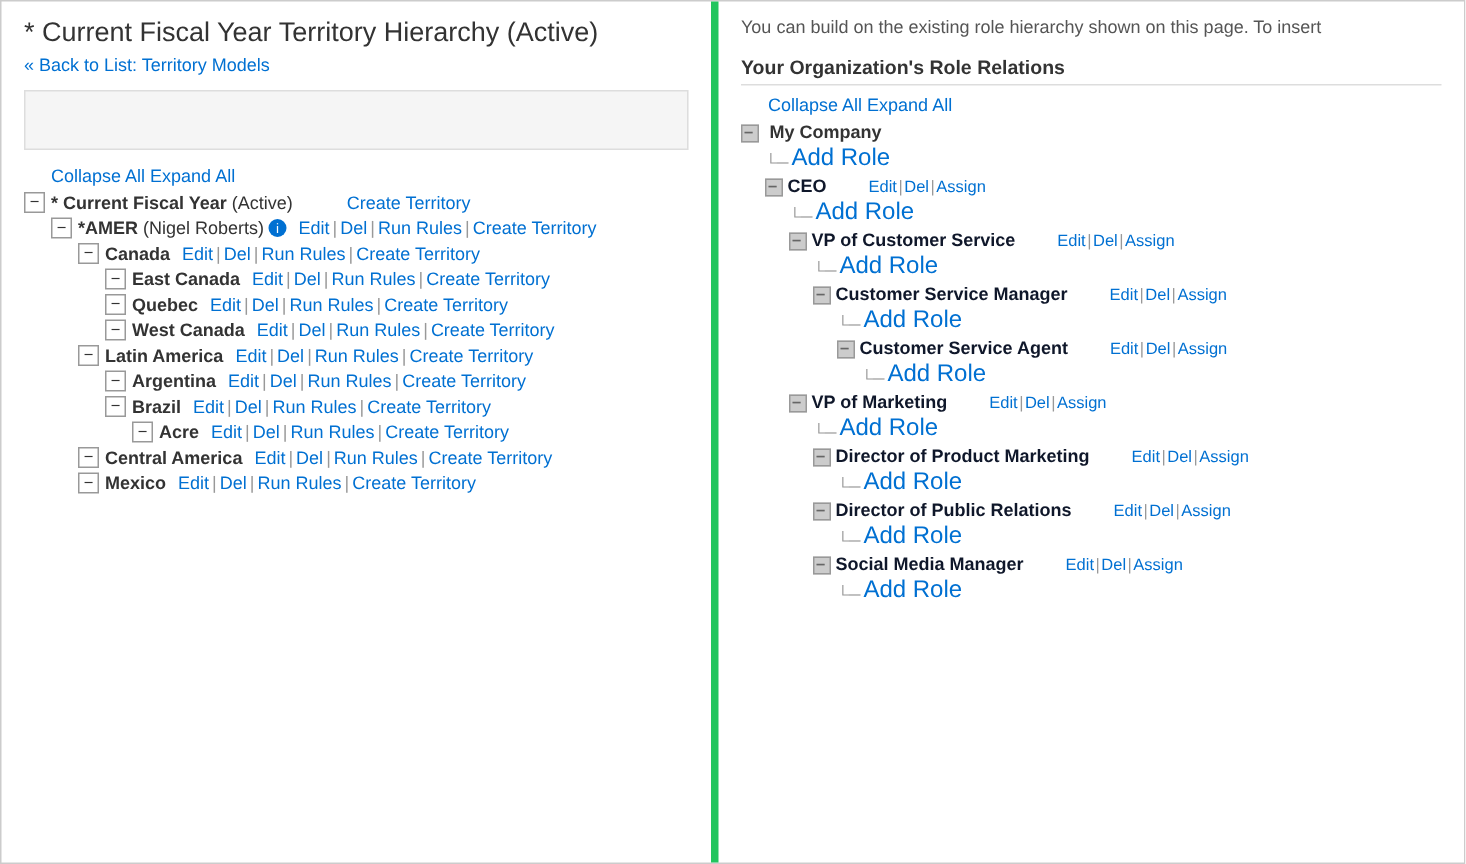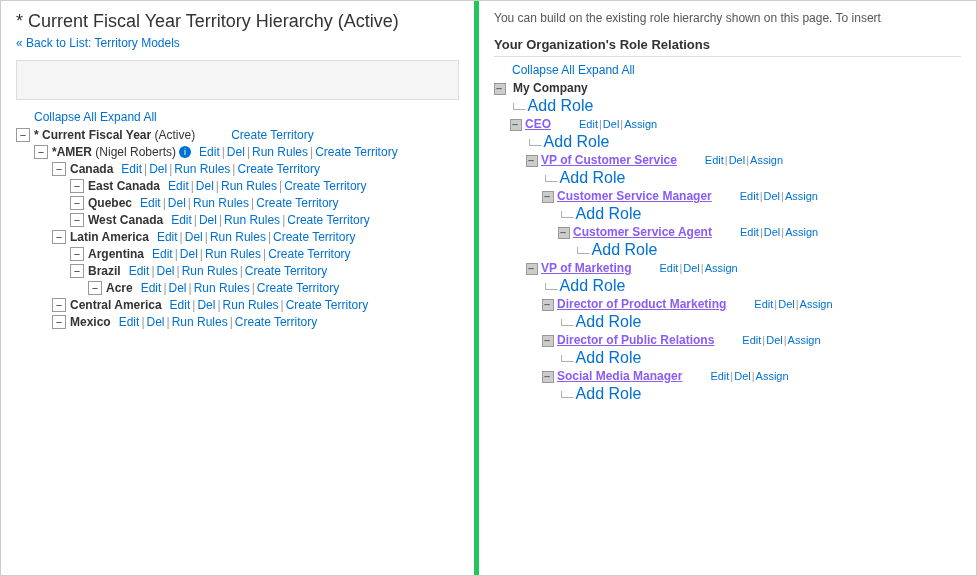--- a/index.html
+++ b/index.html
@@ -32,21 +32,21 @@
     .indent-3 { margin-left: 54px; }
     .indent-4 { margin-left: 72px; }
 
     
     .right-panel h2 { font-size: 20px; font-weight: normal; color: #333; margin-bottom: 8px; }
     .right-panel .desc { font-size: 12px; color: #555; margin-bottom: 12px; }
     .right-panel .section-title { font-size: 13px; font-weight: bold; color: #333; margin-bottom: 6px; border-bottom: 1px solid #ddd; padding-bottom: 4px; }
 
     .role-tree { margin-top: 4px; }
     .role-row { display: flex; align-items: flex-end; margin: 2px 0; white-space: nowrap; }
-    .role-row .role-name { font-weight: bold; color: #8b5cf6; text-decoration: underline; cursor: pointer; }
+    .role-row .role-name { font-weight: bold; color: #0f172a; cursor: pointer; }
     .role-row .add-role { color: #0070d2; text-decoration: none; font-size: 16px; }
     .role-row .role-actions a { color: #0070d2; text-decoration: none; font-size: 11px; }
     .role-row .role-actions .pipe { color: #999; margin: 0 1px; font-size: 11px; }
     .role-row .role-actions { margin-left: 4px; padding-left: 24px; }
 
     .r-indent-0 { margin-left: 0px; }
     .r-indent-1 { margin-left: 16px; }
     .r-indent-2 { margin-left: 32px; }
     .r-indent-3 { margin-left: 48px; }
     .r-indent-4 { margin-left: 64px; }

